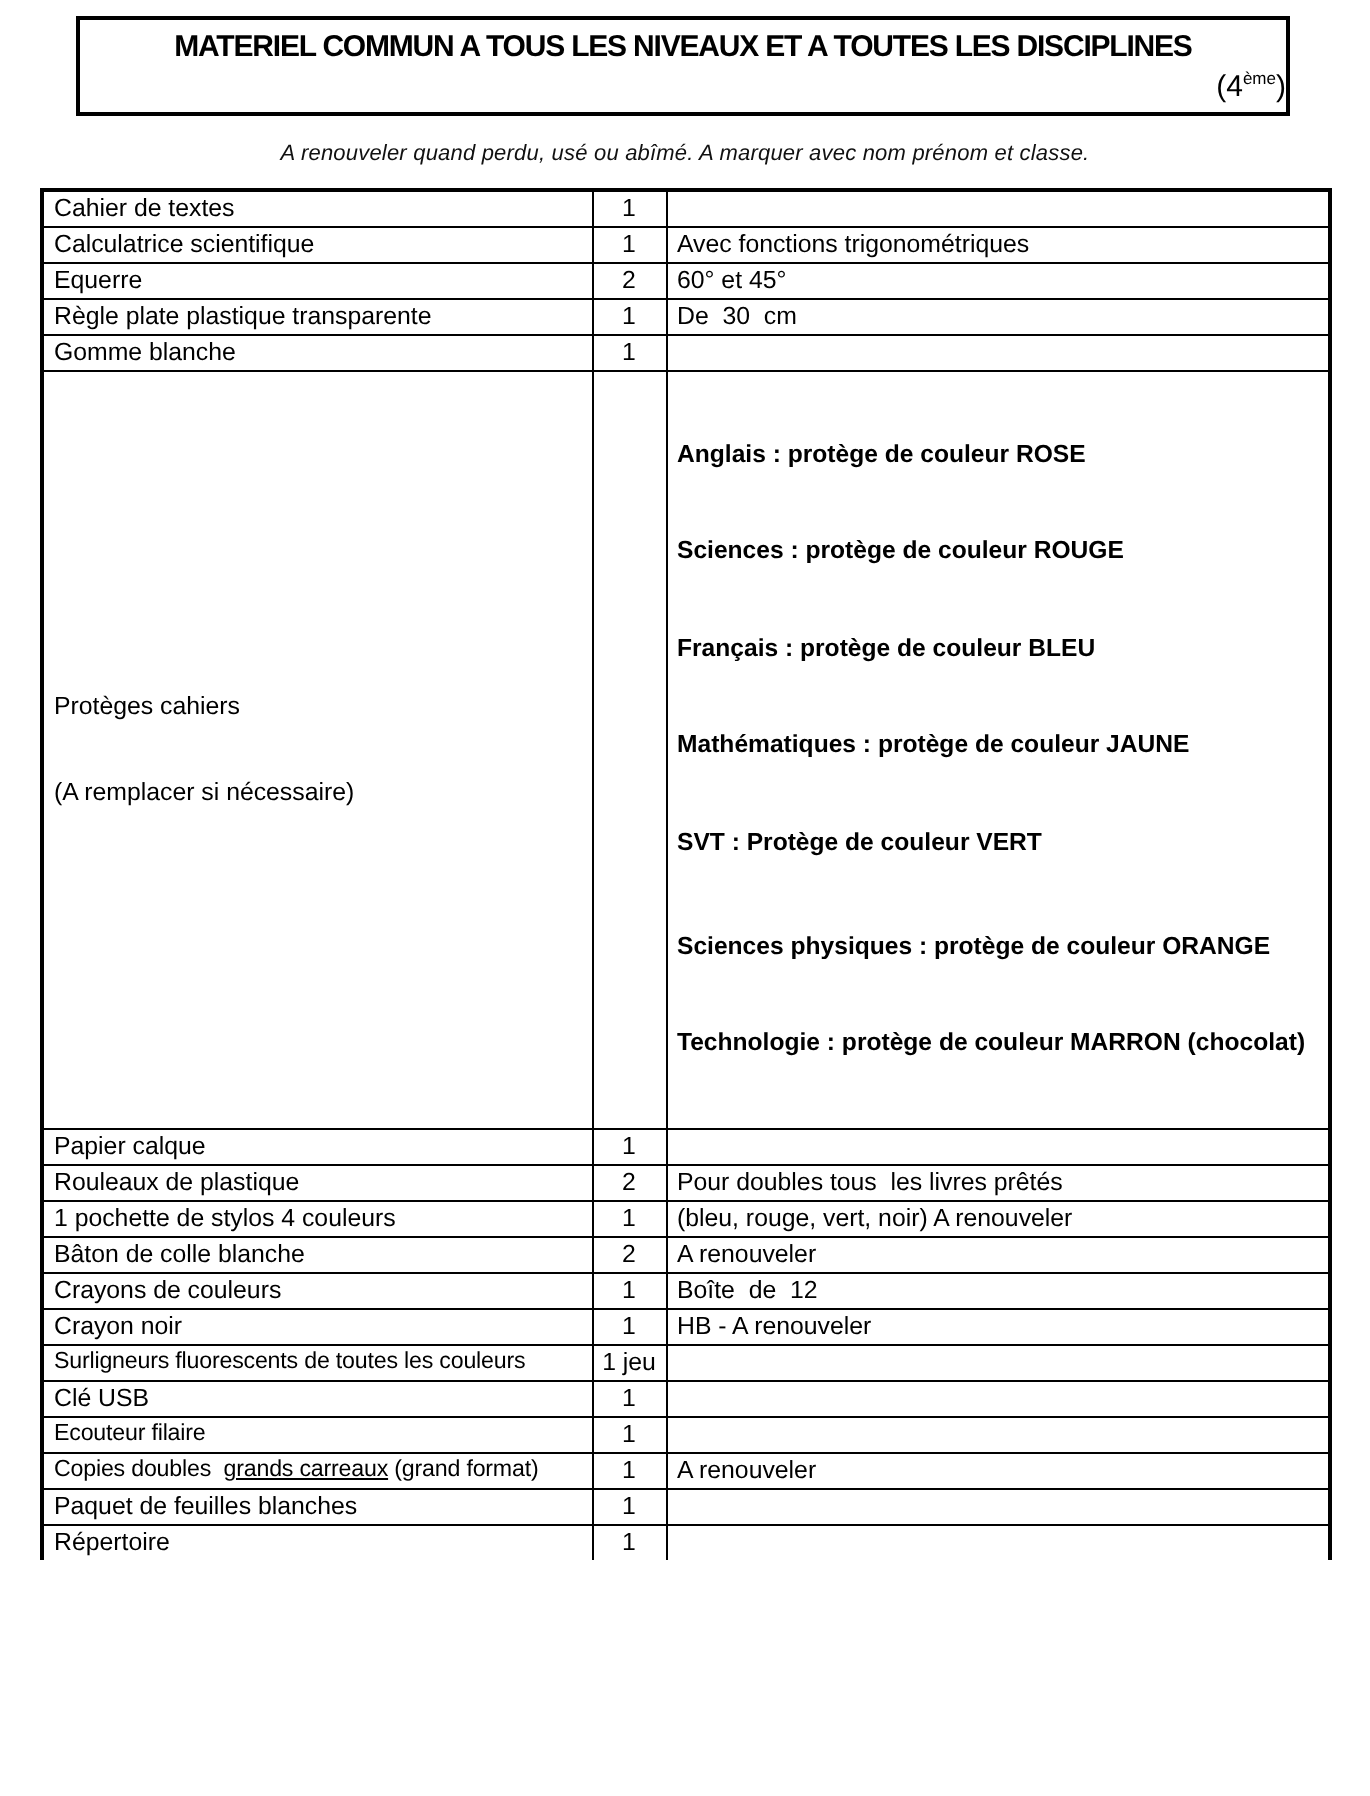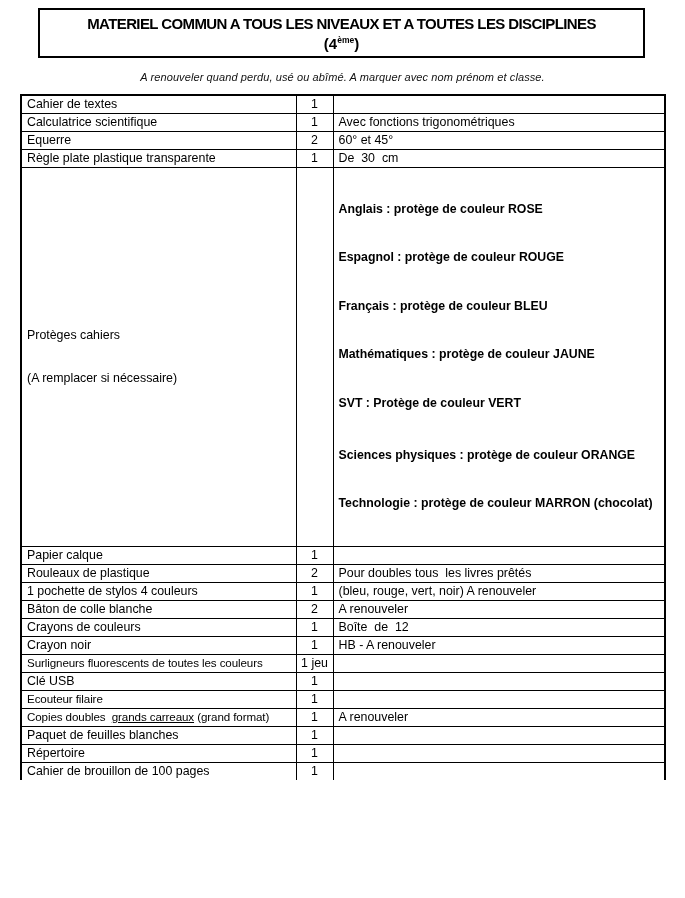--- a/index.html
+++ b/index.html
@@ -8,21 +8,21 @@
     font-family:"Liberation Sans",sans-serif;overflow:hidden;position:relative;
   }
   .title-box{
     margin:8px 40px 0 38px;border:2px solid #000;text-align:center;
     padding:4px 0 3px;
   }
   .title-l1{
     display:block;font-weight:bold;font-size:15px;line-height:20px;
     letter-spacing:-0.6px;white-space:nowrap;
   }
-  .title-l2{display:block;font-weight:bold;font-size:15px;line-height:19px;}
+  .title-l2{display:block;font-weight:normal;font-size:15px;line-height:19px;text-align:right;}
   sup{font-size:8.5px;vertical-align:super;line-height:0;font-weight:inherit;}
   .subtitle{
     margin-top:13px;text-align:center;font-style:italic;font-size:11px;
     letter-spacing:0.1px;color:#111;
   }
   .warning{margin-top:12px;text-align:center;font-size:12.8px;letter-spacing:0.2px;}
   table{
     border-collapse:collapse;table-layout:fixed;width:644px;
     margin-left:20px;border:2px solid #000;
   }
@@ -74,28 +74,33 @@
         <td>Equerre</td>
         <td class="qty">2</td>
         <td>60° et 45°</td>
       </tr>
       <tr>
         <td>Règle plate plastique transparente</td>
         <td class="qty">1</td>
         <td>De  30  cm</td>
       </tr>
       <tr>
+        <td>Gomme blanche</td>
+        <td class="qty">1</td>
+        <td></td>
+      </tr>
+      <tr>
         <td class="ptd">
           <div>Protèges cahiers</div>
           <div>(A remplacer si nécessaire)</div>
         </td>
         <td class="qty"></td>
         <td class="ptd">
           <div class="pline">Anglais : protège de couleur ROSE</div>
-          <div class="pline">Espagnol : protège de couleur ROUGE</div>
+          <div class="pline">Sciences : protège de couleur ROUGE</div>
           <div class="pline">Français : protège de couleur BLEU</div>
           <div class="pline">Mathématiques : protège de couleur JAUNE</div>
           <div class="pline">SVT : Protège de couleur VERT</div>
           <div class="pline gap">Sciences physiques : protège de couleur ORANGE</div>
           <div class="pline">Technologie : protège de couleur MARRON (chocolat)</div>
         </td>
       </tr>
       <tr>
         <td>Papier calque</td>
         <td class="qty">1</td>

